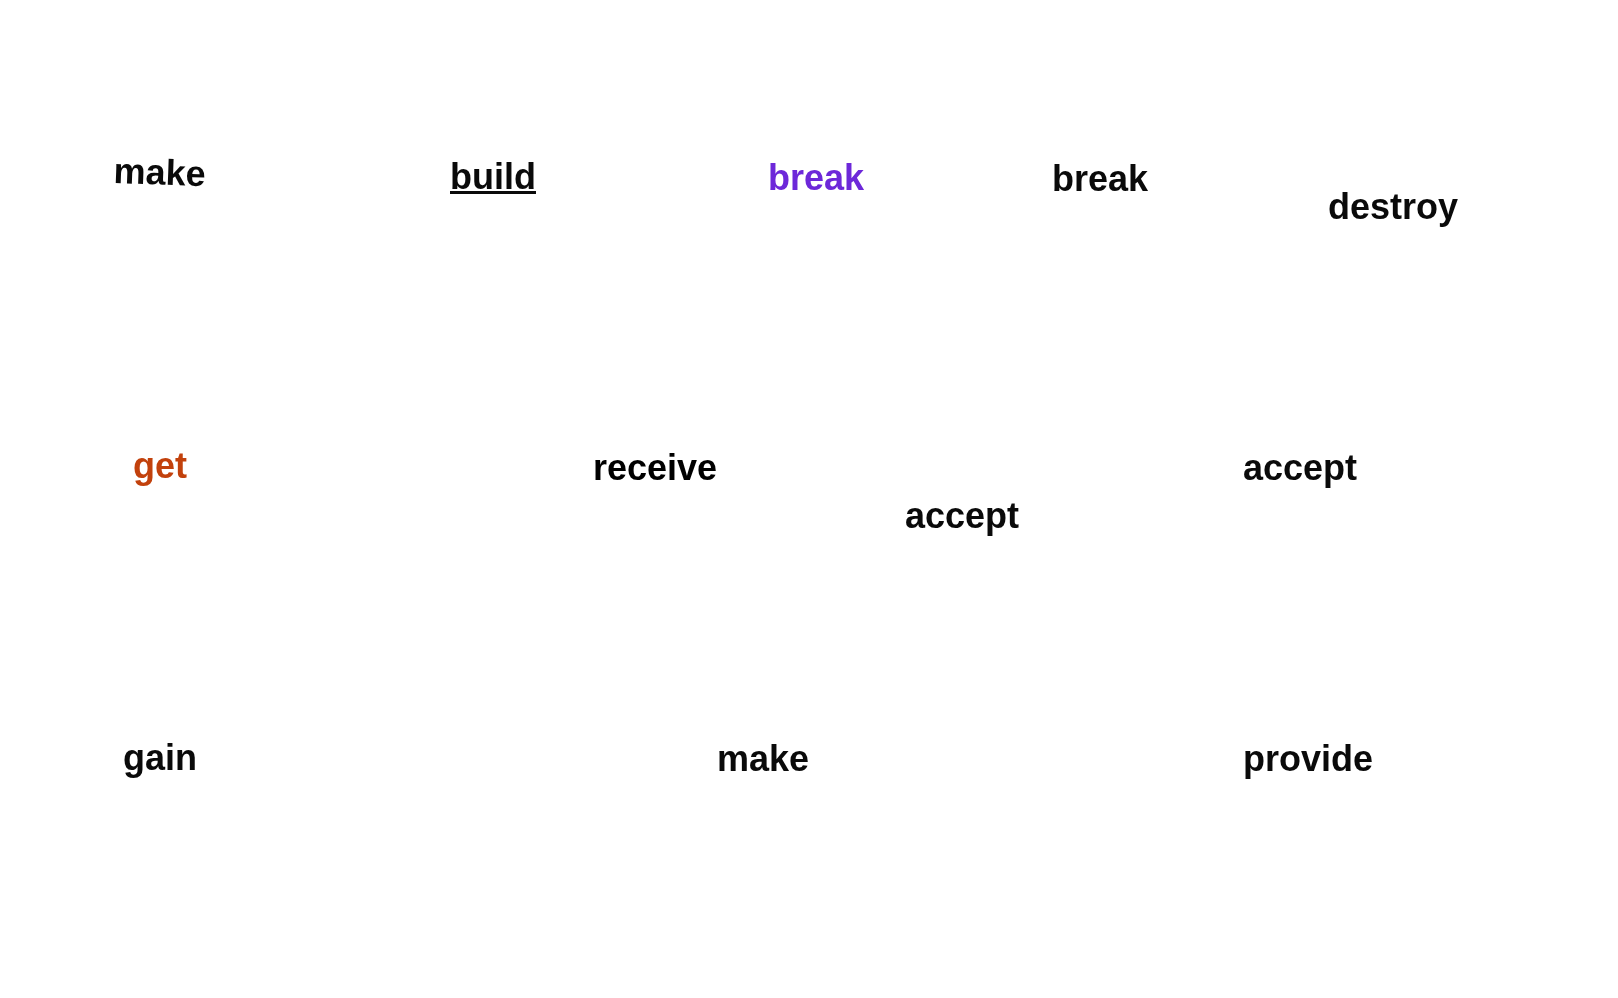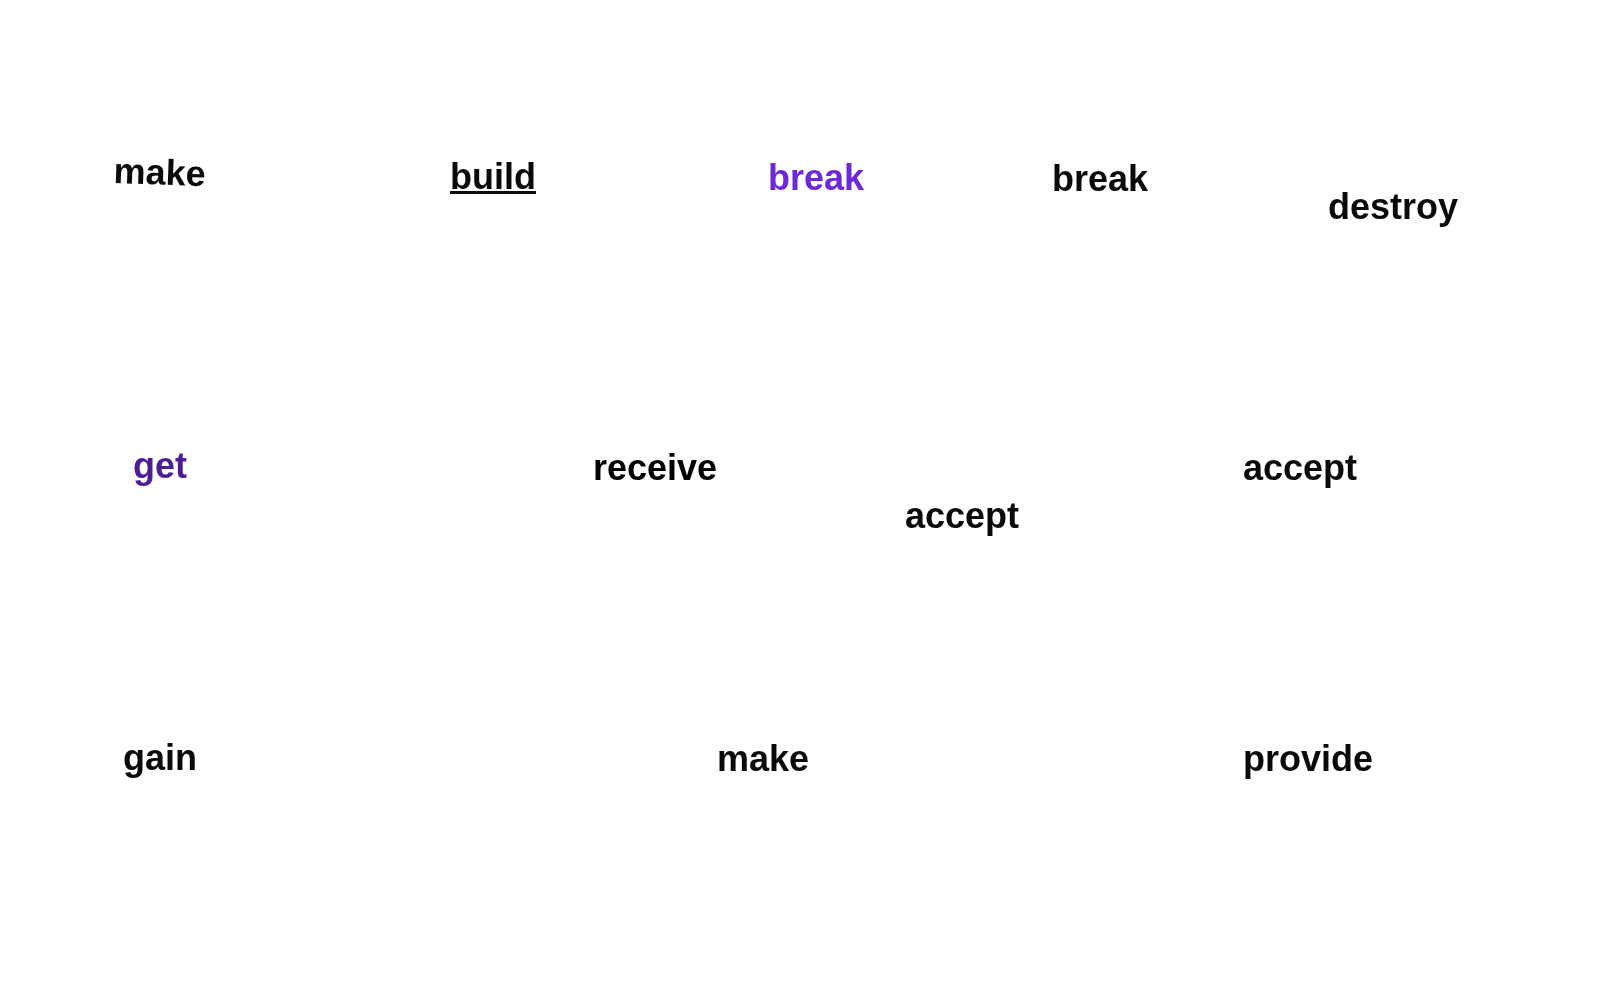--- a/index.html
+++ b/index.html
@@ -38,21 +38,21 @@
 <body style="background: rgb(255, 255, 255);">
 
 <div class="canvas">
 
   <div class="word tilted" style="left: 113px; top: 153px; color: rgb(10, 10, 10);">make</div>
   <div class="word" style="left: 450px; top: 159px; color: rgb(10, 10, 10); text-decoration: underline;">build</div>
   <div class="word" style="left: 768px; top: 160px; color: #6d28d9;">break</div>
   <div class="word" style="left: 1052px; top: 161px; color: rgb(10, 10, 10);">break</div>
   <div class="word" style="left: 1328px; top: 161px; color: rgb(10, 10, 10); margin-top: 28px;">destroy</div>
 
-  <div class="word" style="left: 133px; top: 448px; color: #4c1d95;">get</div>
+  <div class="word" style="left: 133px; top: 448px; color: #c2410c;">get</div>
   <div class="word" style="left: 593px; top: 450px; color: #000000;">receive</div>
   <div class="word" style="left: 905px; top: 450px; color: rgb(10, 10, 10); margin-top: 48px;">accept</div>
   <div class="word" style="left: 1243px; top: 450px; color: rgb(10, 10, 10);">accept</div>
 
   <div class="word" style="left: 123px; top: 740px; color: rgb(10, 10, 10);">gain</div>
   <div class="word" style="left: 717px; top: 741px; color: rgb(10, 10, 10);">make</div>
   <div class="word" style="left: 1243px; top: 741px; color: rgb(10, 10, 10); text-align: right;">provide</div>
 
 </div>
 

